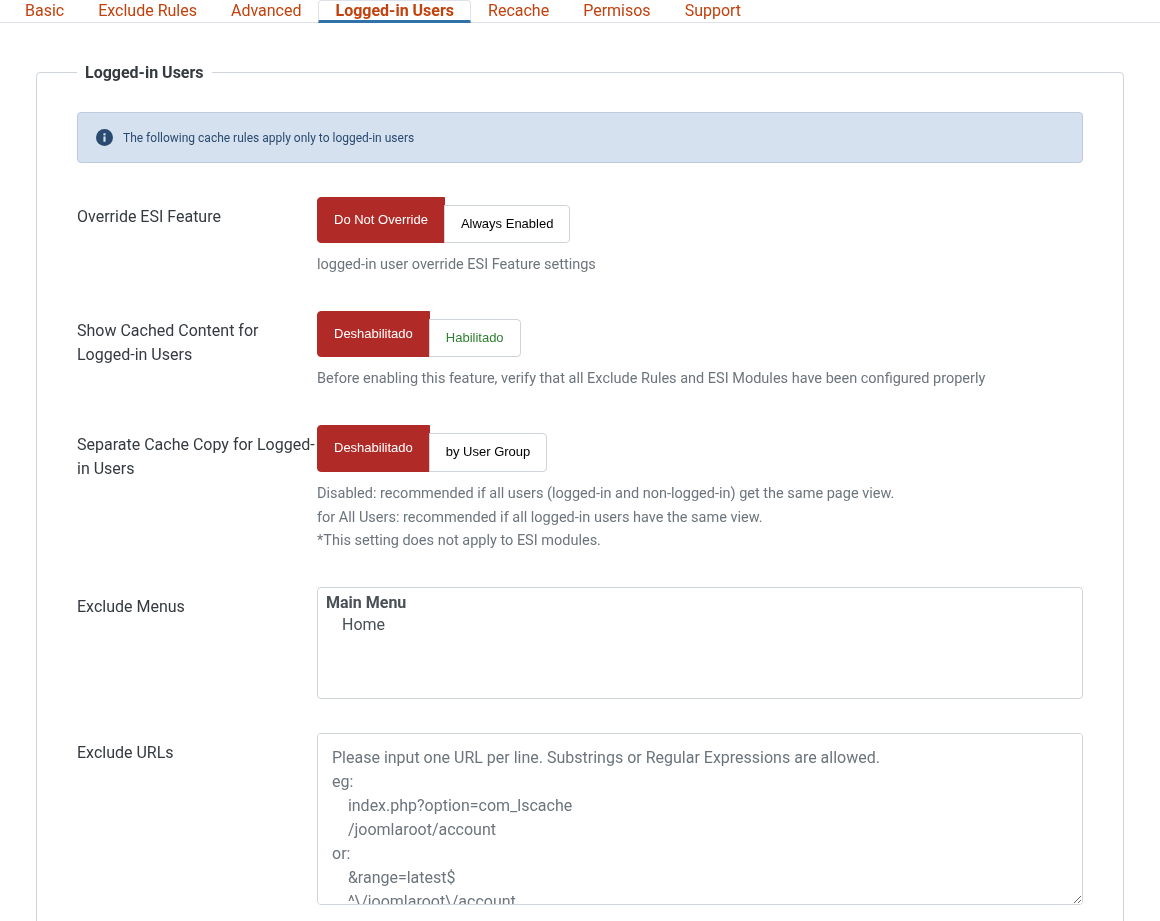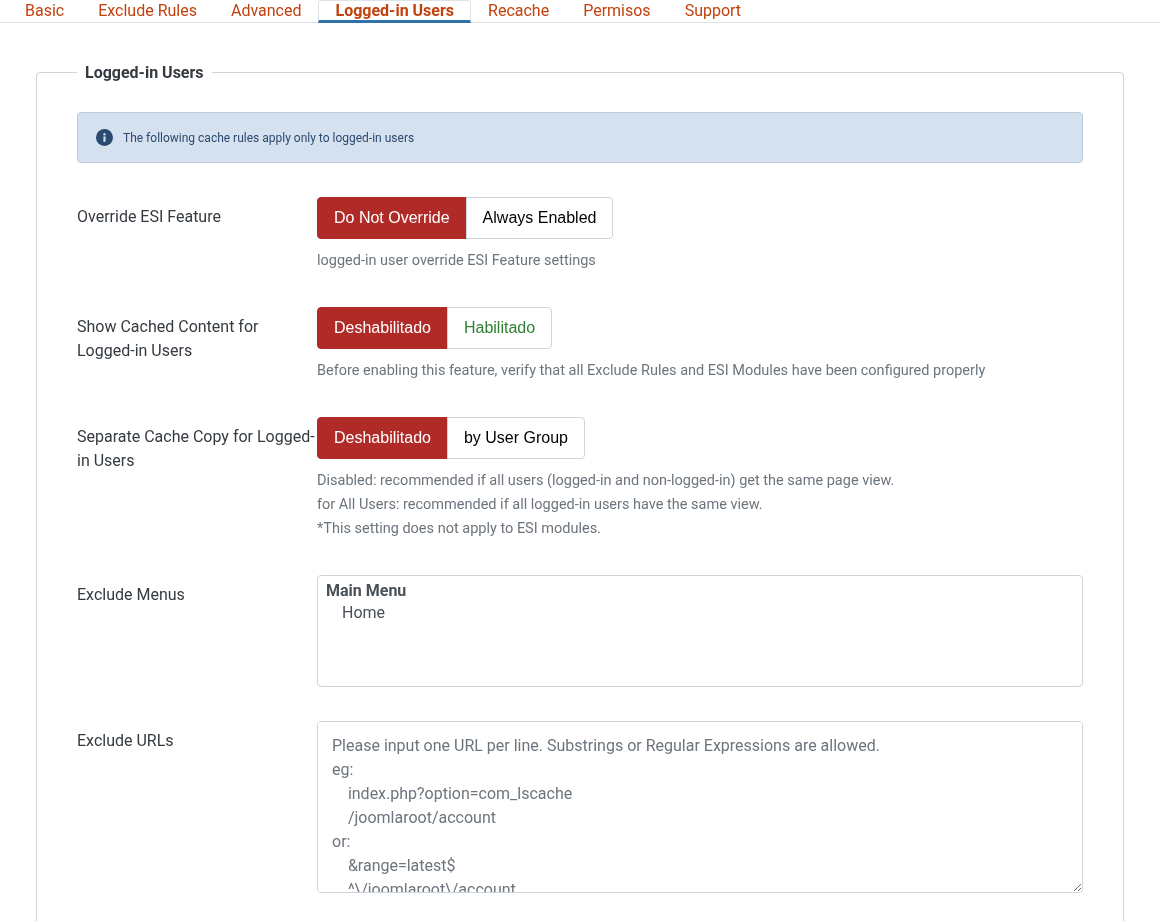--- a/index.html
+++ b/index.html
@@ -76,28 +76,28 @@
   }
   .form-control {
     flex: 1;
   }
   .btn-group {
     display: inline-flex;
     border-radius: 4px;
   }
   .btn {
     padding: 10px 16px;
-    font-size: 16px;
+    font-size: 13px;
     border: 1px solid #ced4da;
     background: #fff;
     cursor: pointer;
     line-height: 1.25;
   }
   .btn:first-child { border-top-left-radius: 4px; border-bottom-left-radius: 4px; }
-  .btn:last-child  { border-top-right-radius: 4px; border-bottom-right-radius: 4px; }
+  .btn:last-child  { border-top-right-radius: 4px; border-bottom-right-radius: 4px; margin-top: 8px; }
   .btn + .btn { margin-left: -1px; }
   .btn.active-red {
     background: #b02b27;
     color: #fff;
     border-color: #b02b27;
   }
   .btn.green-text { color: #2f8132; }
   .help-text {
     font-size: 14.5px;
     color: #6c757d;

